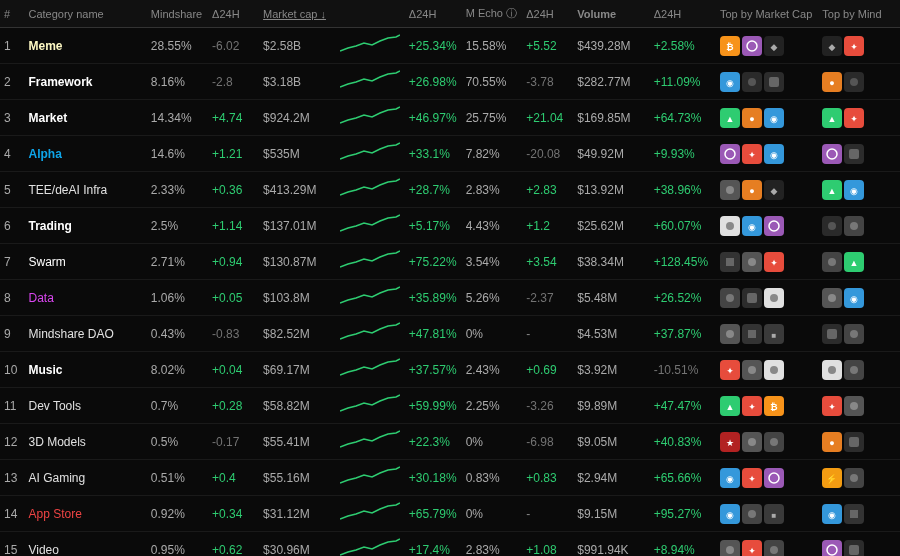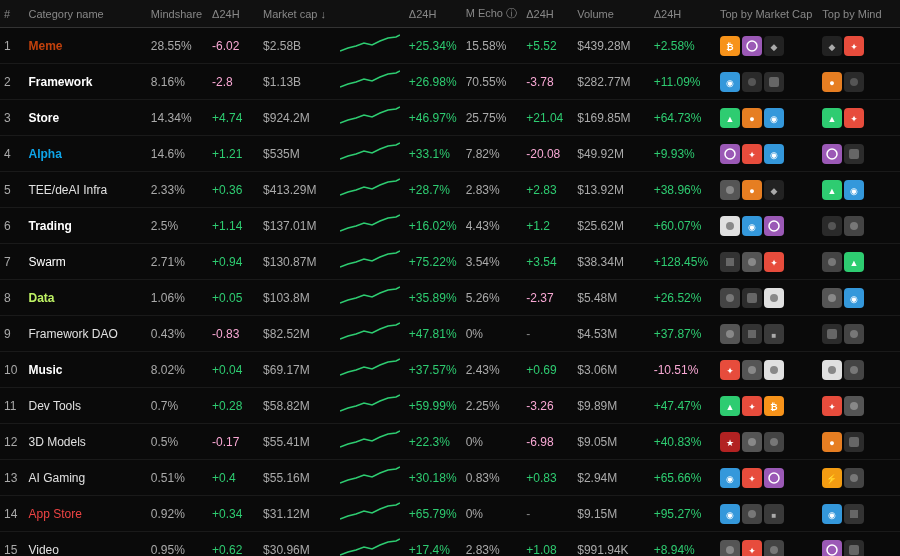--- a/index.html
+++ b/index.html
@@ -30,37 +30,37 @@
     tbody tr {
       border-bottom: 1px solid #1a1a1a;
     }
     tbody td {
       padding: 5px 4px;
       white-space: nowrap;
       vertical-align: middle;
     }
     .num { color: #aaa; }
     .green { color: #2ecc71; }
-    .red { color: #f9a8d4; }
+    .red { color: #737373; }
     .neutral { color: #888; }
     .icon-group {
       display: flex;
       gap: 2px;
       align-items: center;
     }
     .col-hash { width: 24px; }
     .col-cat { width: 120px; }
     .col-mind { width: 60px; }
     .col-d24 { width: 50px; }
-    .col-mcap { width: 75px; }
+    .col-mcap { width: 75px; text-decoration: underline; }
     .col-spark { width: 65px; }
     .col-d24b { width: 55px; }
     .col-echo { width: 55px; }
     .col-echod { width: 50px; }
-    .col-vol { width: 75px; }
+    .col-vol { width: 75px; font-weight: bold; }
     .col-vold { width: 65px; }
     .col-topmc { width: 80px; }
     .col-topmind { width: 80px; margin-top: 8px; }
     svg.spark { width: 60px; height: 22px; }
   </style>
 </head>
 <body>
 
 <table>
   <thead>
@@ -76,21 +76,21 @@
       <th class="col-echod">Δ24H</th>
       <th class="col-vol">Volume</th>
       <th class="col-vold">Δ24H</th>
       <th class="col-topmc">Top by Market Cap</th>
       <th class="col-topmind">Top by Mind</th>
     </tr>
   </thead>
   <tbody id="table-body">
   <tr>
     <td class="num">1</td>
-    <td style="font-weight:700;color:#c2410c">Meme</td>
+    <td style="font-weight:700;color:#fef9c3">Meme</td>
     <td class="num">28.55%</td>
     <td class="red">-6.02</td>
     <td class="num">$2.58B</td>
     <td><svg class="spark" viewBox="0 0 60 22" xmlns="http://www.w3.org/2000/svg">
     <path d="M 0,18 L 8,15 L 16,13 L 24,10 L 32,12 L 40,8 L 48,5 L 56,4 L 60,2" fill="none" stroke="#2ecc71" stroke-width="1.5"></path>
   </svg></td>
     <td class="green">+25.34%</td>
     <td class="num">15.58%</td>
     <td class="green">+5.52</td>
     <td class="num">$439.28M</td>
@@ -122,21 +122,21 @@
               <text x="10" y="14" text-anchor="middle" font-size="9" fill="white">✦</text>
             </svg>
           </div>
         </td>
   </tr>
       <tr>
     <td class="num">2</td>
     <td style="font-weight:700;color:#fff">Framework</td>
     <td class="num">8.16%</td>
     <td class="red">-2.8</td>
-    <td class="num">$1.13B</td>
+    <td class="num">$3.18B</td>
     <td><svg class="spark" viewBox="0 0 60 22" xmlns="http://www.w3.org/2000/svg">
     <path d="M 0,18 L 8,15 L 16,13 L 24,10 L 32,12 L 40,8 L 48,5 L 56,4 L 60,2" fill="none" stroke="#2ecc71" stroke-width="1.5"></path>
   </svg></td>
     <td class="green">+26.98%</td>
     <td class="num">70.55%</td>
     <td class="red">-3.78</td>
     <td class="num">$282.77M</td>
     <td class="green">+11.09%</td>
     <td>
           <div class="icon-group">
@@ -162,21 +162,21 @@
             </svg>
             <svg width="20" height="20" viewBox="0 0 20 20">
               <rect width="20" height="20" rx="4" fill="#2a2a2a"></rect>
               <circle cx="10" cy="10" r="4" fill="#555"></circle>
             </svg>
           </div>
         </td>
   </tr>
       <tr>
     <td class="num">3</td>
-    <td style="font-weight:700;color:#fff">Store</td>
+    <td style="font-weight:700;color:#fff">Market</td>
     <td class="num">14.34%</td>
     <td class="green">+4.74</td>
     <td class="num">$924.2M</td>
     <td><svg class="spark" viewBox="0 0 60 22" xmlns="http://www.w3.org/2000/svg">
     <path d="M 0,18 L 8,15 L 16,13 L 24,10 L 32,12 L 40,8 L 48,5 L 56,4 L 60,2" fill="none" stroke="#2ecc71" stroke-width="1.5"></path>
   </svg></td>
     <td class="green">+46.97%</td>
     <td class="num">25.75%</td>
     <td class="green">+21.04</td>
     <td class="num">$169.85M</td>
@@ -298,21 +298,21 @@
   </tr>
       <tr>
     <td class="num">6</td>
     <td style="font-weight:700;color:#fff">Trading</td>
     <td class="num">2.5%</td>
     <td class="green">+1.14</td>
     <td class="num">$137.01M</td>
     <td><svg class="spark" viewBox="0 0 60 22" xmlns="http://www.w3.org/2000/svg">
     <path d="M 0,18 L 8,15 L 16,13 L 24,10 L 32,12 L 40,8 L 48,5 L 56,4 L 60,2" fill="none" stroke="#2ecc71" stroke-width="1.5"></path>
   </svg></td>
-    <td class="green">+16.02%</td>
+    <td class="green">+5.17%</td>
     <td class="num">4.43%</td>
     <td class="green">+1.2</td>
     <td class="num">$25.62M</td>
     <td class="green">+60.07%</td>
     <td>
           <div class="icon-group">
             <svg width="20" height="20" viewBox="0 0 20 20">
               <rect width="20" height="20" rx="4" fill="#e0e0e0"></rect>
               <circle cx="10" cy="10" r="4" fill="#888"></circle>
             </svg>
@@ -377,21 +377,21 @@
             </svg>
             <svg width="20" height="20" viewBox="0 0 20 20">
               <rect width="20" height="20" rx="4" fill="#2ecc71"></rect>
               <text x="10" y="14" text-anchor="middle" font-size="9" fill="white">▲</text>
             </svg>
           </div>
         </td>
   </tr>
       <tr>
     <td class="num">8</td>
-    <td style="font-weight:700;color:#bef264">Data</td>
+    <td style="font-weight:400;color:#d946ef">Data</td>
     <td class="num">1.06%</td>
     <td class="green">+0.05</td>
     <td class="num">$103.8M</td>
     <td><svg class="spark" viewBox="0 0 60 22" xmlns="http://www.w3.org/2000/svg">
     <path d="M 0,18 L 8,15 L 16,13 L 24,10 L 32,12 L 40,8 L 48,5 L 56,4 L 60,2" fill="none" stroke="#2ecc71" stroke-width="1.5"></path>
   </svg></td>
     <td class="green">+35.89%</td>
     <td class="num">5.26%</td>
     <td class="red">-2.37</td>
     <td class="num">$5.48M</td>
@@ -420,21 +420,21 @@
             </svg>
             <svg width="20" height="20" viewBox="0 0 20 20">
               <rect width="20" height="20" rx="4" fill="#3498db"></rect>
               <text x="10" y="14" text-anchor="middle" font-size="9" fill="white">◉</text>
             </svg>
           </div>
         </td>
   </tr>
       <tr>
     <td class="num">9</td>
-    <td style="color:#e0e0e0">Framework DAO</td>
+    <td style="color:#e0e0e0">Mindshare DAO</td>
     <td class="num">0.43%</td>
     <td class="red">-0.83</td>
     <td class="num">$82.52M</td>
     <td><svg class="spark" viewBox="0 0 60 22" xmlns="http://www.w3.org/2000/svg">
     <path d="M 0,18 L 8,15 L 16,13 L 24,10 L 32,12 L 40,8 L 48,5 L 56,4 L 60,2" fill="none" stroke="#2ecc71" stroke-width="1.5"></path>
   </svg></td>
     <td class="green">+47.81%</td>
     <td class="num">0%</td>
     <td class="neutral">-</td>
     <td class="num">$4.53M</td>
@@ -473,21 +473,21 @@
     <td style="font-weight:700;color:#fff">Music</td>
     <td class="num">8.02%</td>
     <td class="green">+0.04</td>
     <td class="num">$69.17M</td>
     <td><svg class="spark" viewBox="0 0 60 22" xmlns="http://www.w3.org/2000/svg">
     <path d="M 0,18 L 8,15 L 16,13 L 24,10 L 32,12 L 40,8 L 48,5 L 56,4 L 60,2" fill="none" stroke="#2ecc71" stroke-width="1.5"></path>
   </svg></td>
     <td class="green">+37.57%</td>
     <td class="num">2.43%</td>
     <td class="green">+0.69</td>
-    <td class="num">$3.06M</td>
+    <td class="num">$3.92M</td>
     <td class="red">-10.51%</td>
     <td>
           <div class="icon-group">
             <svg width="20" height="20" viewBox="0 0 20 20">
               <rect width="20" height="20" rx="4" fill="#e74c3c"></rect>
               <text x="10" y="14" text-anchor="middle" font-size="9" fill="white">✦</text>
             </svg>
             <svg width="20" height="20" viewBox="0 0 20 20">
               <rect width="20" height="20" rx="4" fill="#555"></rect>
               <circle cx="10" cy="10" r="4" fill="#888"></circle>

